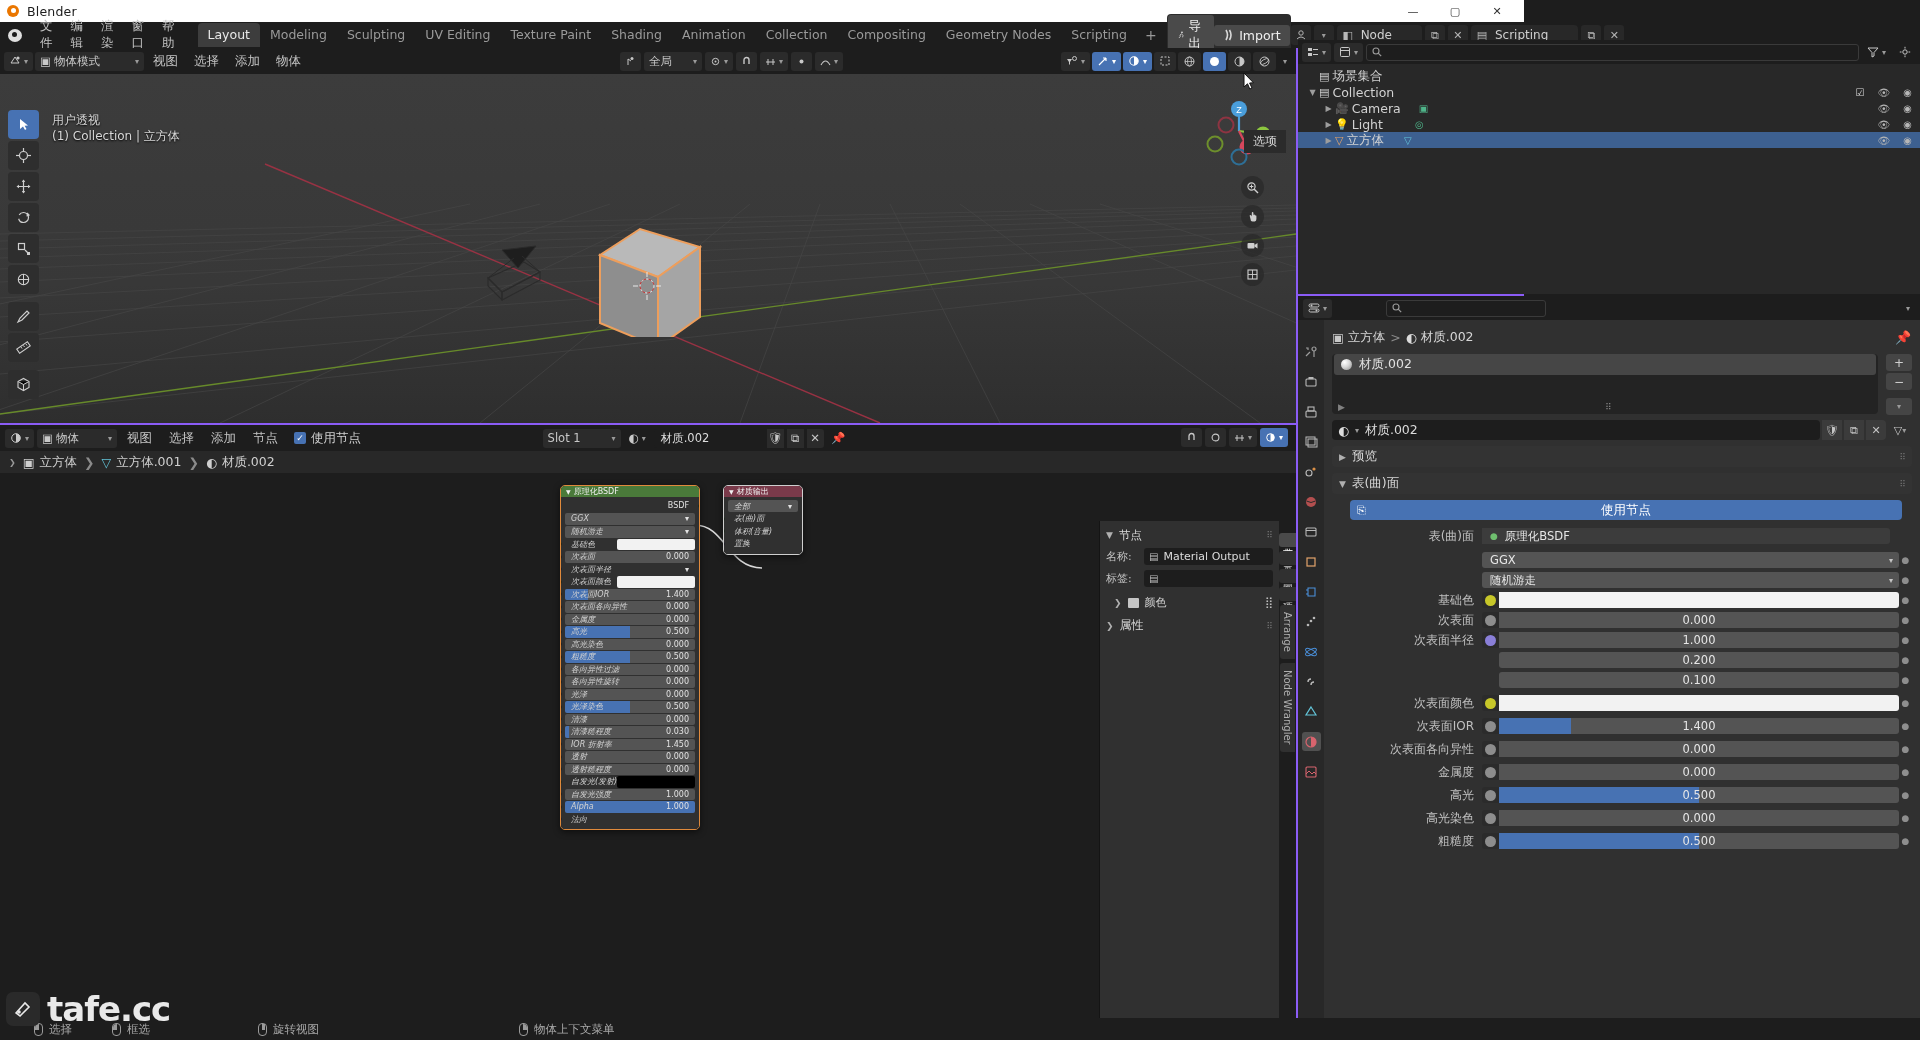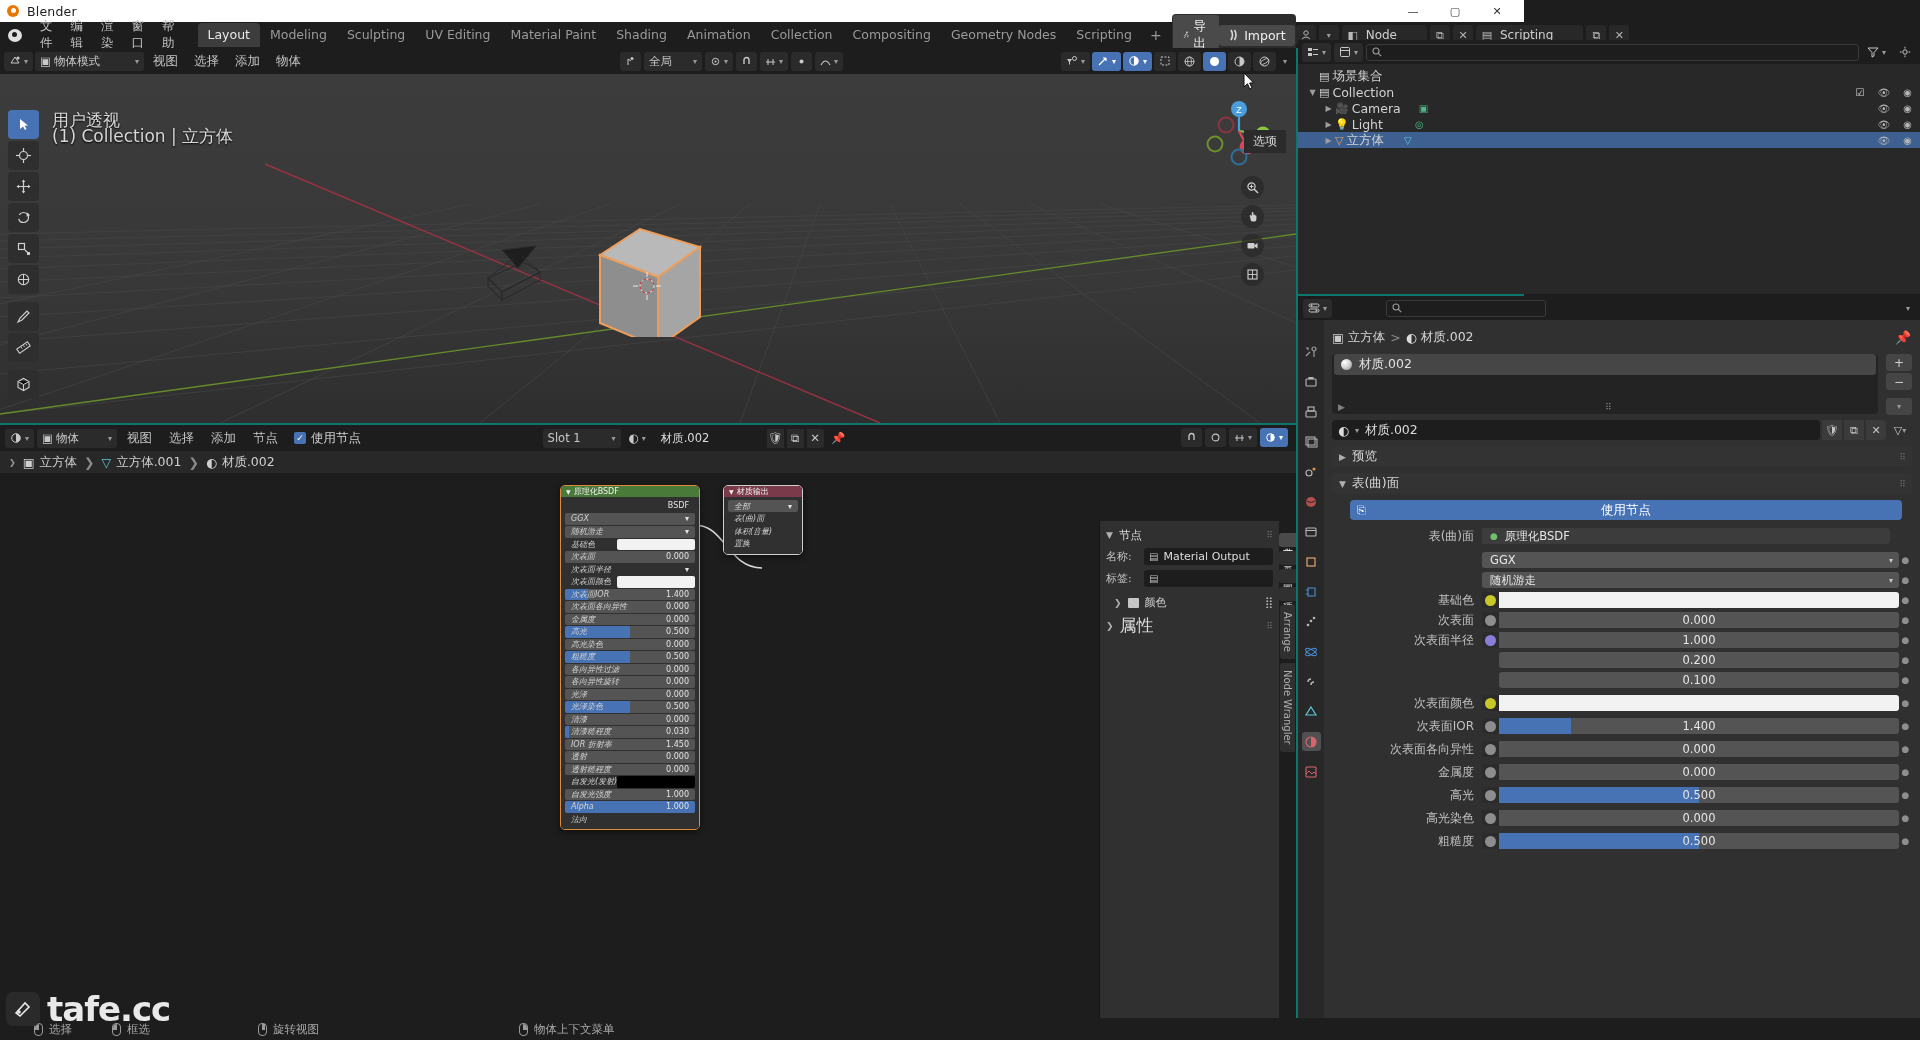--- a/index.html
+++ b/index.html
@@ -1,18 +1,18 @@
 <!DOCTYPE html>
 <html><head>
 <meta charset="utf-8">
 <style>
   * { box-sizing: border-box; margin:0; padding:0; }
   html,body{ width:1920px; height:1040px; overflow:hidden; background:#1d1d1d;
     font-family:"DejaVu Sans","Liberation Sans",sans-serif; }
-  .app{ position:relative; width:1524px; height:1040px; background:#0f766e; }
+  .app{ position:relative; width:1524px; height:1040px; background:#8b5cf6; }
 
   
   .titlebar{ height:22px; background:#ffffff; display:flex; align-items:center;
      padding:0 6px; color:#202020; font-size:12px; }
   .titlebar .tb-title{ margin-left:7px; font-size:12.5px; letter-spacing:.2px; }
   .tb-logo{ width:14px;height:14px; position:relative; }
   .tb-logo::before{content:"";position:absolute;left:1px;top:1px;width:12px;height:12px;
      border-radius:50%;background:#ea7600;}
   .tb-logo::after{content:"";position:absolute;left:4.5px;top:4px;width:5px;height:5px;
      border-radius:50%;background:#fff;}
@@ -53,21 +53,21 @@
   .hlabel{ padding:0 7px; font-size:12.5px; color:#c5c5c5; cursor:default;}
   .chev{ font-size:8px; color:#9a9a9a; }
 
   
   .viewport{ position:absolute; left:0; top:48px; width:1296px; height:375px;
      background:linear-gradient(#3a3a3a 0%, #393939 55%, #303030 100%); overflow:hidden;}
   .vp-header{ position:absolute; left:0;top:0; width:1296px; height:26px; background:#1d1d1d;
      display:flex; align-items:center; gap:2px; padding:0 4px; z-index:8;}
   .vp-canvas{ position:absolute; left:0; top:26px; width:1296px; height:349px; overflow:hidden;}
   .grid-svg{ position:absolute; left:0; top:0; }
-  .vp-overlay-text{ position:absolute; left:52px; top:38px; font-size:17px;
+  .vp-overlay-text{ position:absolute; left:52px; top:38px; font-size:12px;
      color:#d8d8d8; text-shadow:0 1px 2px #000; line-height:16px; z-index:6;}
   .tool-col{ position:absolute; left:8px; top:36px; width:31px; z-index:7;
      display:flex; flex-direction:column; gap:2px;}
   .tool-btn{ width:31px;height:29px;background:#2e2e2e;border-radius:4px;
      display:flex;align-items:center;justify-content:center;color:#cfcfcf;}
   .tool-btn.active{ background:#4772b3; color:#fff; }
   .gizmo{ position:absolute; right:22px; top:22px; width:70px;height:70px; z-index:7;}
   .vp-rt-btns{ position:absolute; right:32px; top:102px; display:flex;flex-direction:column;
      gap:6px; z-index:7;}
   .vp-rt-btns .rb{ width:23px;height:23px;border-radius:50%;background:rgba(40,40,40,.72);
@@ -227,21 +227,21 @@
       <div class="mi">编辑</div>
       <div class="mi">渲染</div>
       <div class="mi">窗口</div>
       <div class="mi">帮助</div>
     </div>
     <div class="ws-tabs">
       <div class="ws-tab active">Layout</div>
       <div class="ws-tab">Modeling</div>
       <div class="ws-tab">Sculpting</div>
       <div class="ws-tab">UV Editing</div>
-      <div class="ws-tab">Material Paint</div>
+      <div class="ws-tab">Texture Paint</div>
       <div class="ws-tab">Shading</div>
       <div class="ws-tab">Animation</div>
       <div class="ws-tab">Collection</div>
       <div class="ws-tab">Compositing</div>
       <div class="ws-tab">Geometry Nodes</div>
       <div class="ws-tab">Scripting</div>
       <div class="ws-plus">+</div>
       <div class="ws-extra">
         <div class="xt on">
           <svg width="12" height="12" viewBox="0 0 12 12">
@@ -1290,21 +1290,21 @@
           </span>
         </div>
         <div style="display:flex;align-items:center;gap:6px;height:19px;margin-top:5px;padding-left:8px;">
           <span style="font-size:9px;color:#b0b0b0">❯</span>
           <span style="width:11px;height:10px;background:#c5c5c5;border-radius:1px"></span>
           <span style="font-size:11px;color:#d2d2d2">颜色</span>
           <span style="margin-left:auto;color:#bdbdbd;font-size:11px">⣿</span>
         </div>
         <div style="display:flex;align-items:center;gap:6px;height:19px;margin-top:4px;">
           <span style="font-size:9px;color:#b0b0b0">❯</span>
-          <span style="font-size:17px;color:#dcdcdc">属性</span>
+          <span style="font-size:12px;color:#dcdcdc">属性</span>
           <span style="margin-left:auto;color:#6f6f6f;font-size:9px">⠿</span>
         </div>
       </div>
 
       <div class="vtabs">
         <div class="vtab active">节点</div>
         <div class="vtab">工具</div>
         <div class="vtab">视图</div>
         <div class="vtab">选项</div>
         <div class="vtab">Arrange</div>

